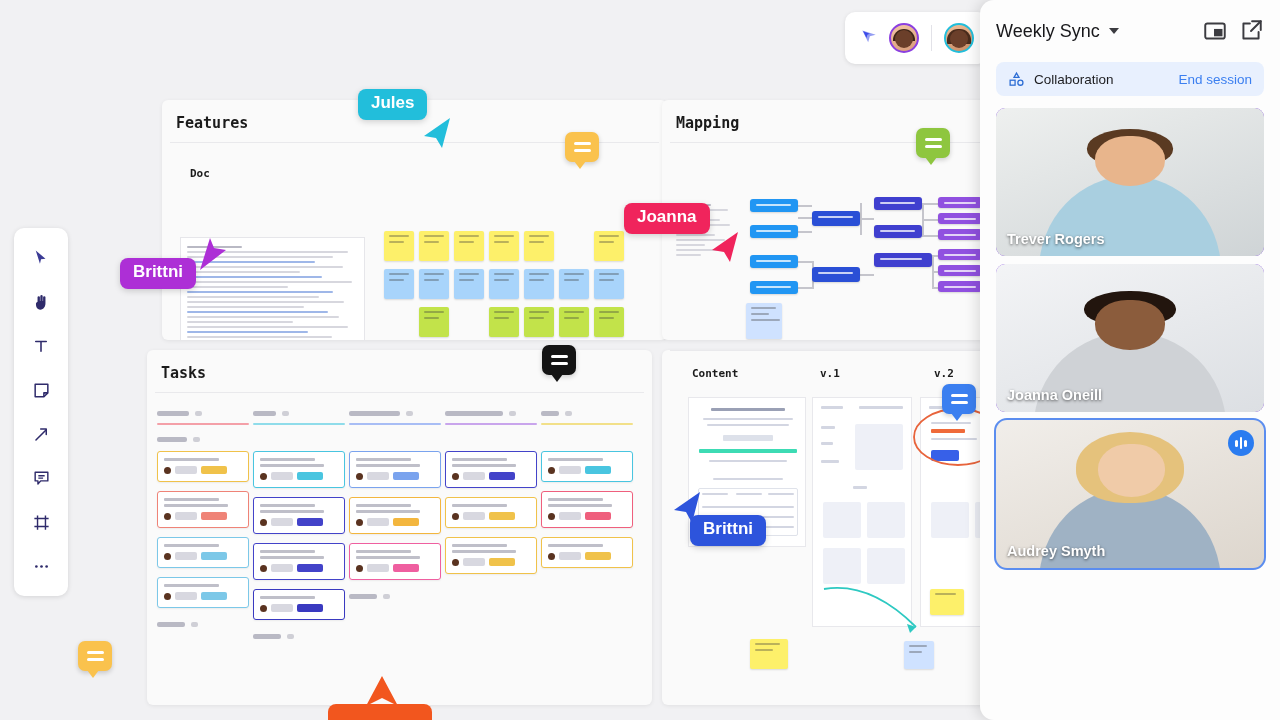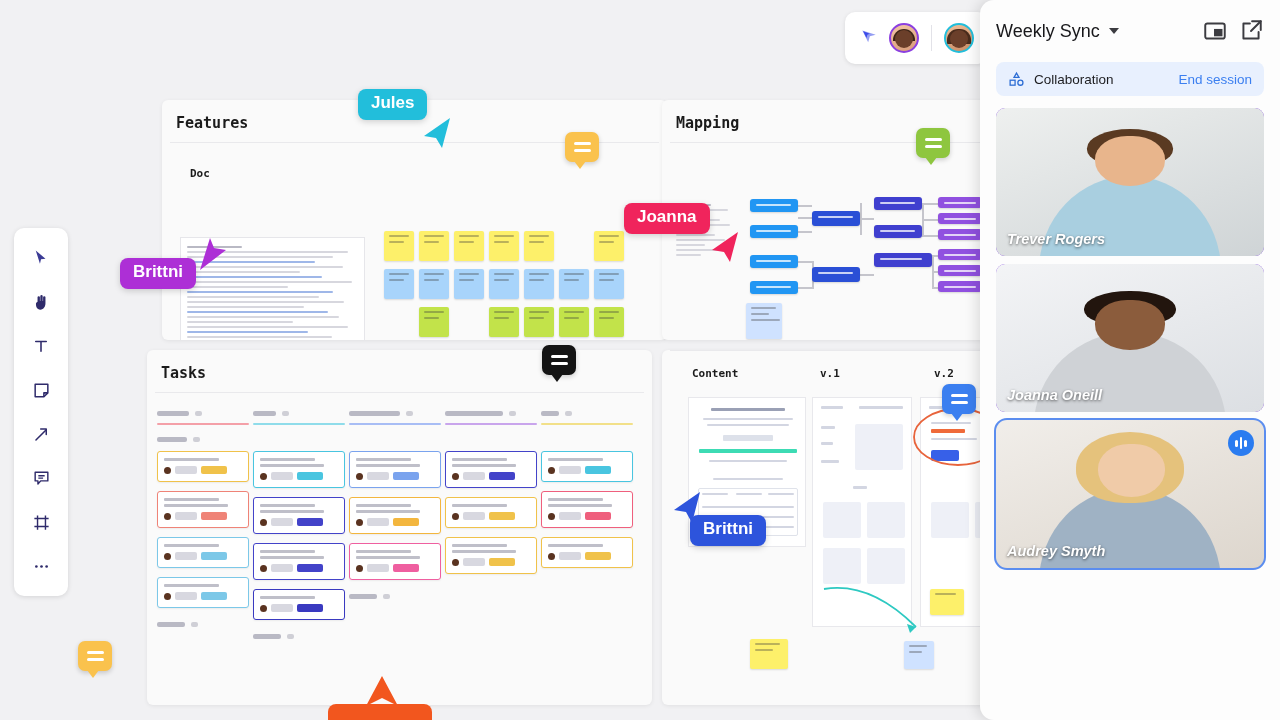--- a/index.html
+++ b/index.html
@@ -177,21 +177,21 @@
     margin-top: 14px; height: 34px; background: #e8f0fe; border-radius: 8px;
     display: flex; align-items: center; padding: 0 12px;
   }
   .collab-label { font-size: 13.5px; color: #1d1d20; margin-left: 9px; }
   .collab .spacer { flex: 1; }
   .end-session { font-size: 13.5px; color: #3b7ff0; cursor: pointer; }
 
   .tiles { margin-top: 12px; }
   .tile {
     position: relative; border-radius: 9px; overflow: hidden; margin-bottom: 8px;
-    height: 148px; background: #6d28d9; font-style: italic;
+    height: 148px; background: #6d28d9;
   }
   .tile.active { outline: 3px solid #5b8def; outline-offset: -1px; border-radius: 11px; }
   .tile-name {
     position: absolute; left: 11px; bottom: 9px; color: #fff;
     font-size: 14.5px; font-weight: 600;
     text-shadow: 0 1px 3px rgba(0,0,0,.6);
   }
   .tile-row { display: flex; gap: 8px; }
   .tile-row .tile { flex: 1; height: 116px; }
   .speaking {

